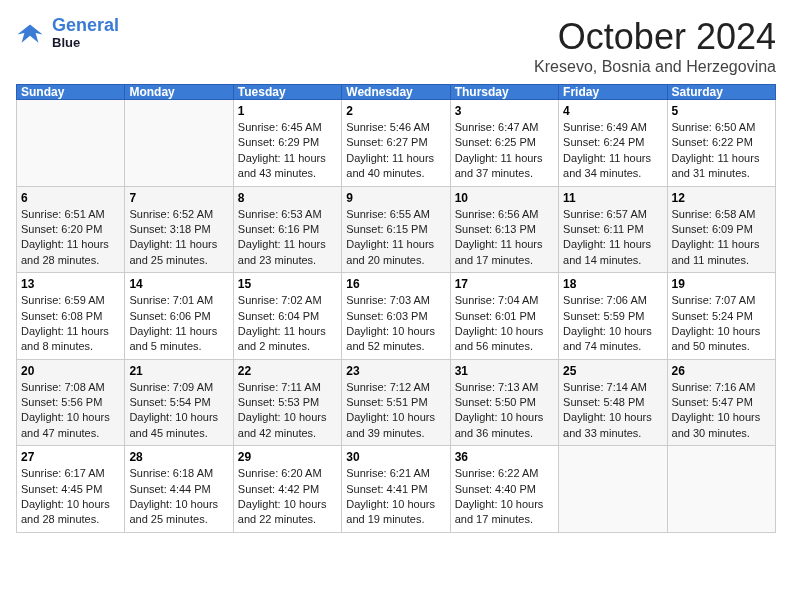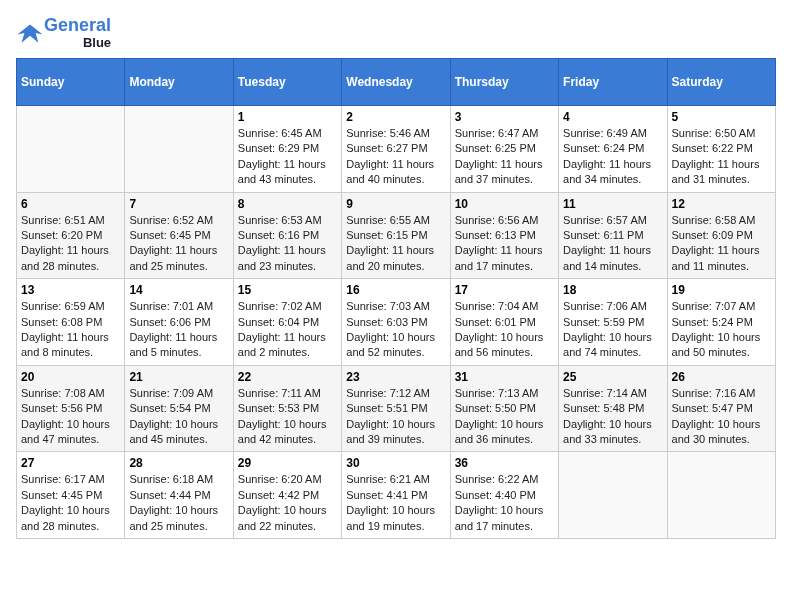--- a/index.html
+++ b/index.html
@@ -12,22 +12,21 @@
     }
     .header {
       display: flex;
       justify-content: space-between;
       align-items: flex-start;
       margin-bottom: 8px;
     }
     .logo {
       display: flex;
       align-items: center;
-      gap: 0;
-      text-align: right;
+      gap: 8px;
     }
     .logo-bird {
       width: 28px;
       height: 28px;
     }
     .title-section {
       text-align: right;
     }
     .month-title {
       font-size: 36px;
@@ -39,21 +38,21 @@
       color: #444;
     }
     .calendar {
       width: 100%;
       border-collapse: collapse;
       font-size: 11px;
     }
     .calendar thead th {
       background: #3a7bd5;
       color: #fff;
-      padding: 16px 4px;
+      padding: 0 4px;
       text-align: left;
       font-size: 12px;
       font-weight: bold;
       border: 1px solid #2a5fb5;
     }
     .calendar tbody td {
       border: 1px solid #ccc;
       vertical-align: top;
       padding: 4px;
       width: 108px;
@@ -87,20 +86,24 @@
     <svg class="logo-bird" viewBox="0 0 40 40" xmlns="http://www.w3.org/2000/svg">
       <polygon points="20,8 38,22 28,20 32,34 20,24 8,34 12,20 2,22" fill="#3a7bd5"></polygon>
     </svg>
     <div>
       <div style="font-size:18px;font-weight:bold;color:#1a1a2e;line-height:1.1;">
         <span style="color:#3a7bd5;">General</span>
       </div>
       <div style="font-size:13px;font-weight:bold;color:#1a1a2e;line-height:1.1;">Blue</div>
     </div>
   </div>
+  <div class="title-section">
+    <div class="month-title">October 2024</div>
+    <div class="location">Kresevo, Bosnia and Herzegovina</div>
+  </div>
 </div>
 
 <table class="calendar">
   <thead>
     <tr>
     <th>Sunday</th>
         <th>Monday</th>
         <th>Tuesday</th>
         <th>Wednesday</th>
         <th>Thursday</th>
@@ -146,21 +149,21 @@
       <tr>
         <td>
           <span class="day-num">6</span>
           <div class="day-info">Sunrise: 6:51 AM</div>
           <div class="day-info">Sunset: 6:20 PM</div>
           <div class="day-info">Daylight: 11 hours and 28 minutes.</div>
         </td>
         <td>
           <span class="day-num">7</span>
           <div class="day-info">Sunrise: 6:52 AM</div>
-          <div class="day-info">Sunset: 6:45 PM</div>
+          <div class="day-info">Sunset: 3:18 PM</div>
           <div class="day-info">Daylight: 11 hours and 25 minutes.</div>
         </td>
         <td>
           <span class="day-num">8</span>
           <div class="day-info">Sunrise: 6:53 AM</div>
           <div class="day-info">Sunset: 6:16 PM</div>
           <div class="day-info">Daylight: 11 hours and 23 minutes.</div>
         </td>
         <td>
           <span class="day-num">9</span>

